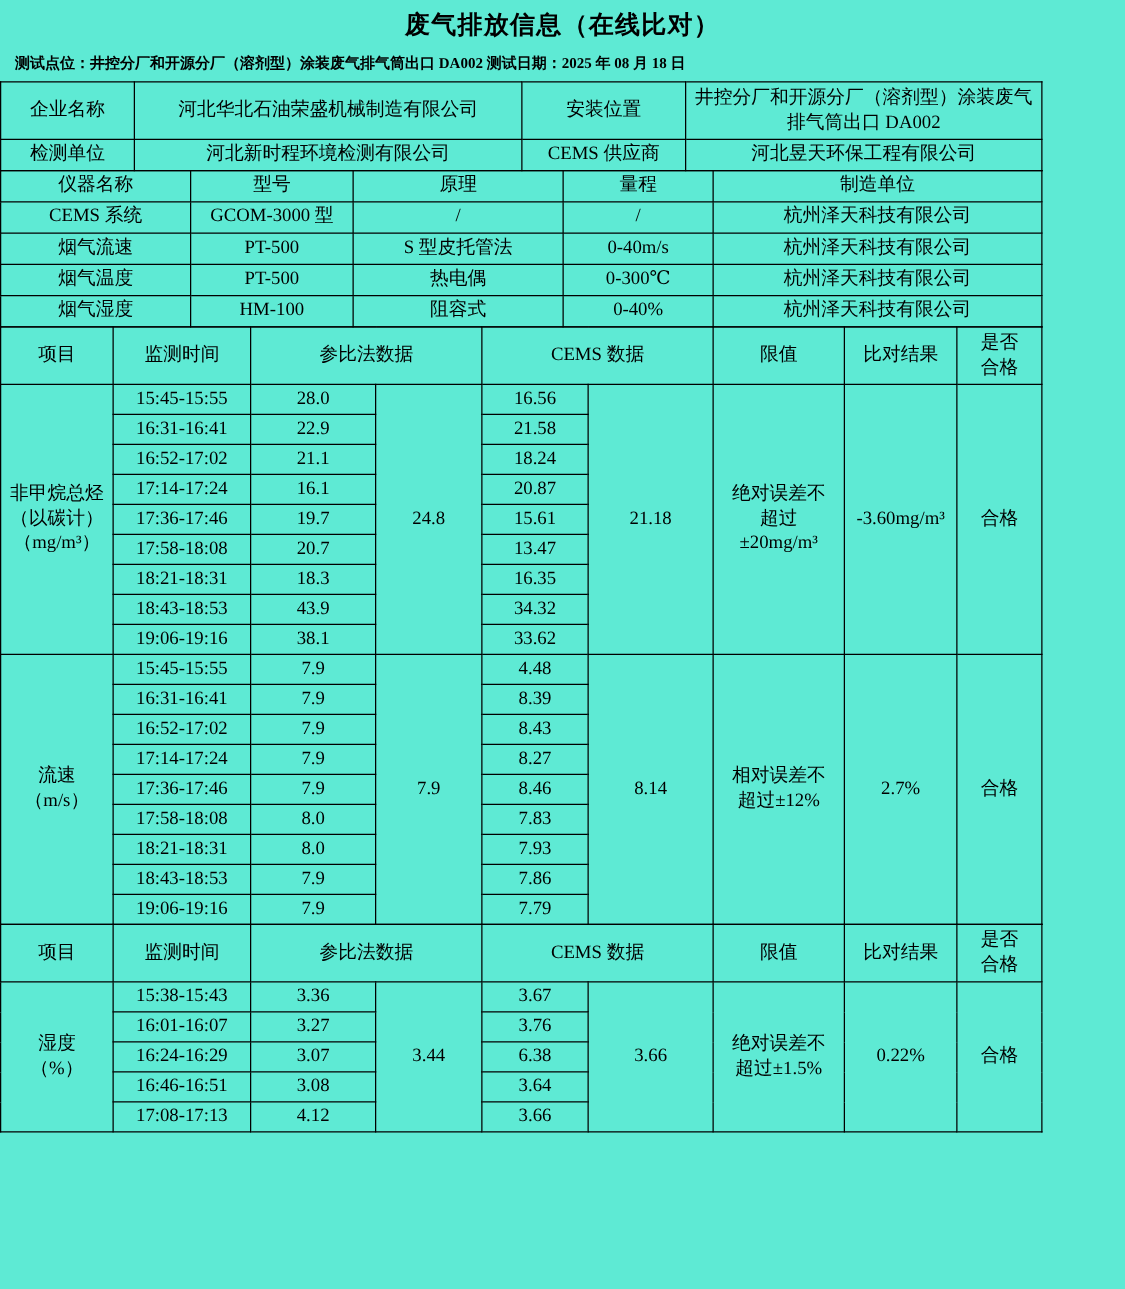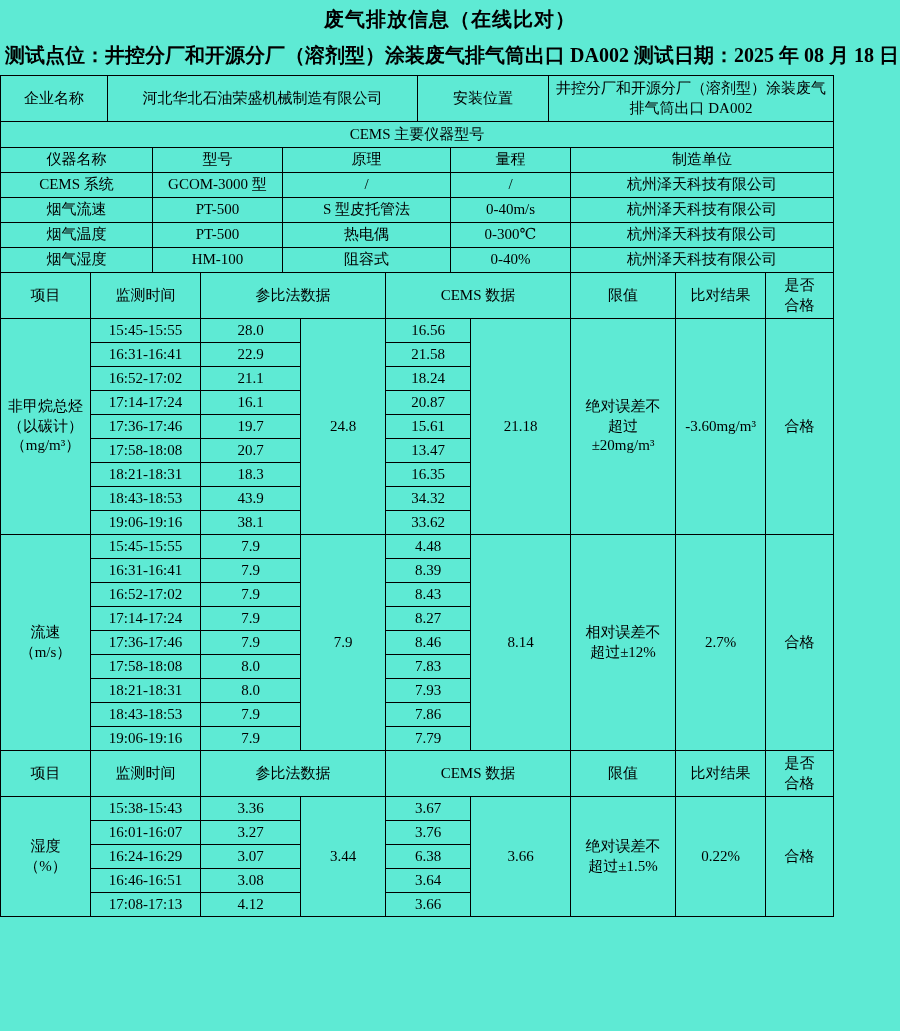--- a/index.html
+++ b/index.html
@@ -17,24 +17,24 @@
     padding-top: 6px;
   }
   .title {
     font-size: 20px;
     font-weight: bold;
     text-align: center;
     margin: 0 0 9px 0;
     letter-spacing: 1px;
   }
   .meta {
-    font-size: 20px;
+    font-size: 12px;
     font-weight: bold;
-    text-align: center;
-    margin: 0 0 7px 4px;
+    text-align: left;
+    margin: 0 0 7px 12px;
     white-space: nowrap;
   }
   .doc {
     width: 833px;
   }
   table.tbl {
     border-collapse: collapse;
     table-layout: fixed;
     width: 833px;
     margin-top: -1px;
@@ -73,35 +73,38 @@
           <col style="width:131px">
           <col style="width:285px">
         </colgroup>
       <tbody>
         <tr class="h48">
           <td>企业名称</td>
           <td>河北华北石油荣盛机械制造有限公司</td>
           <td>安装位置</td>
           <td>井控分厂和开源分厂（溶剂型）涂装废气排气筒出口 DA002</td>
         </tr>
+        <tr class="h27">
+          <td>检测单位</td>
+          <td>河北新时程环境检测有限公司</td>
+          <td>CEMS 供应商</td>
+          <td>河北昱天环保工程有限公司</td>
+        </tr>
       </tbody>
     </table>
 
     <table class="tbl">
       <colgroup>
           <col style="width:152px">
           <col style="width:130px">
           <col style="width:168px">
           <col style="width:120px">
           <col style="width:263px">
         </colgroup>
       <tbody>
-        <tr class="h28">
-          <td colspan="5">CEMS 主要仪器型号</td>
-        </tr>
         <tr class="h27">
           <td>仪器名称</td>
           <td>型号</td>
           <td>原理</td>
           <td>量程</td>
           <td>制造单位</td>
         </tr>
         <tr class="h27">
           <td>CEMS 系统</td>
           <td>GCOM-3000 型</td>

